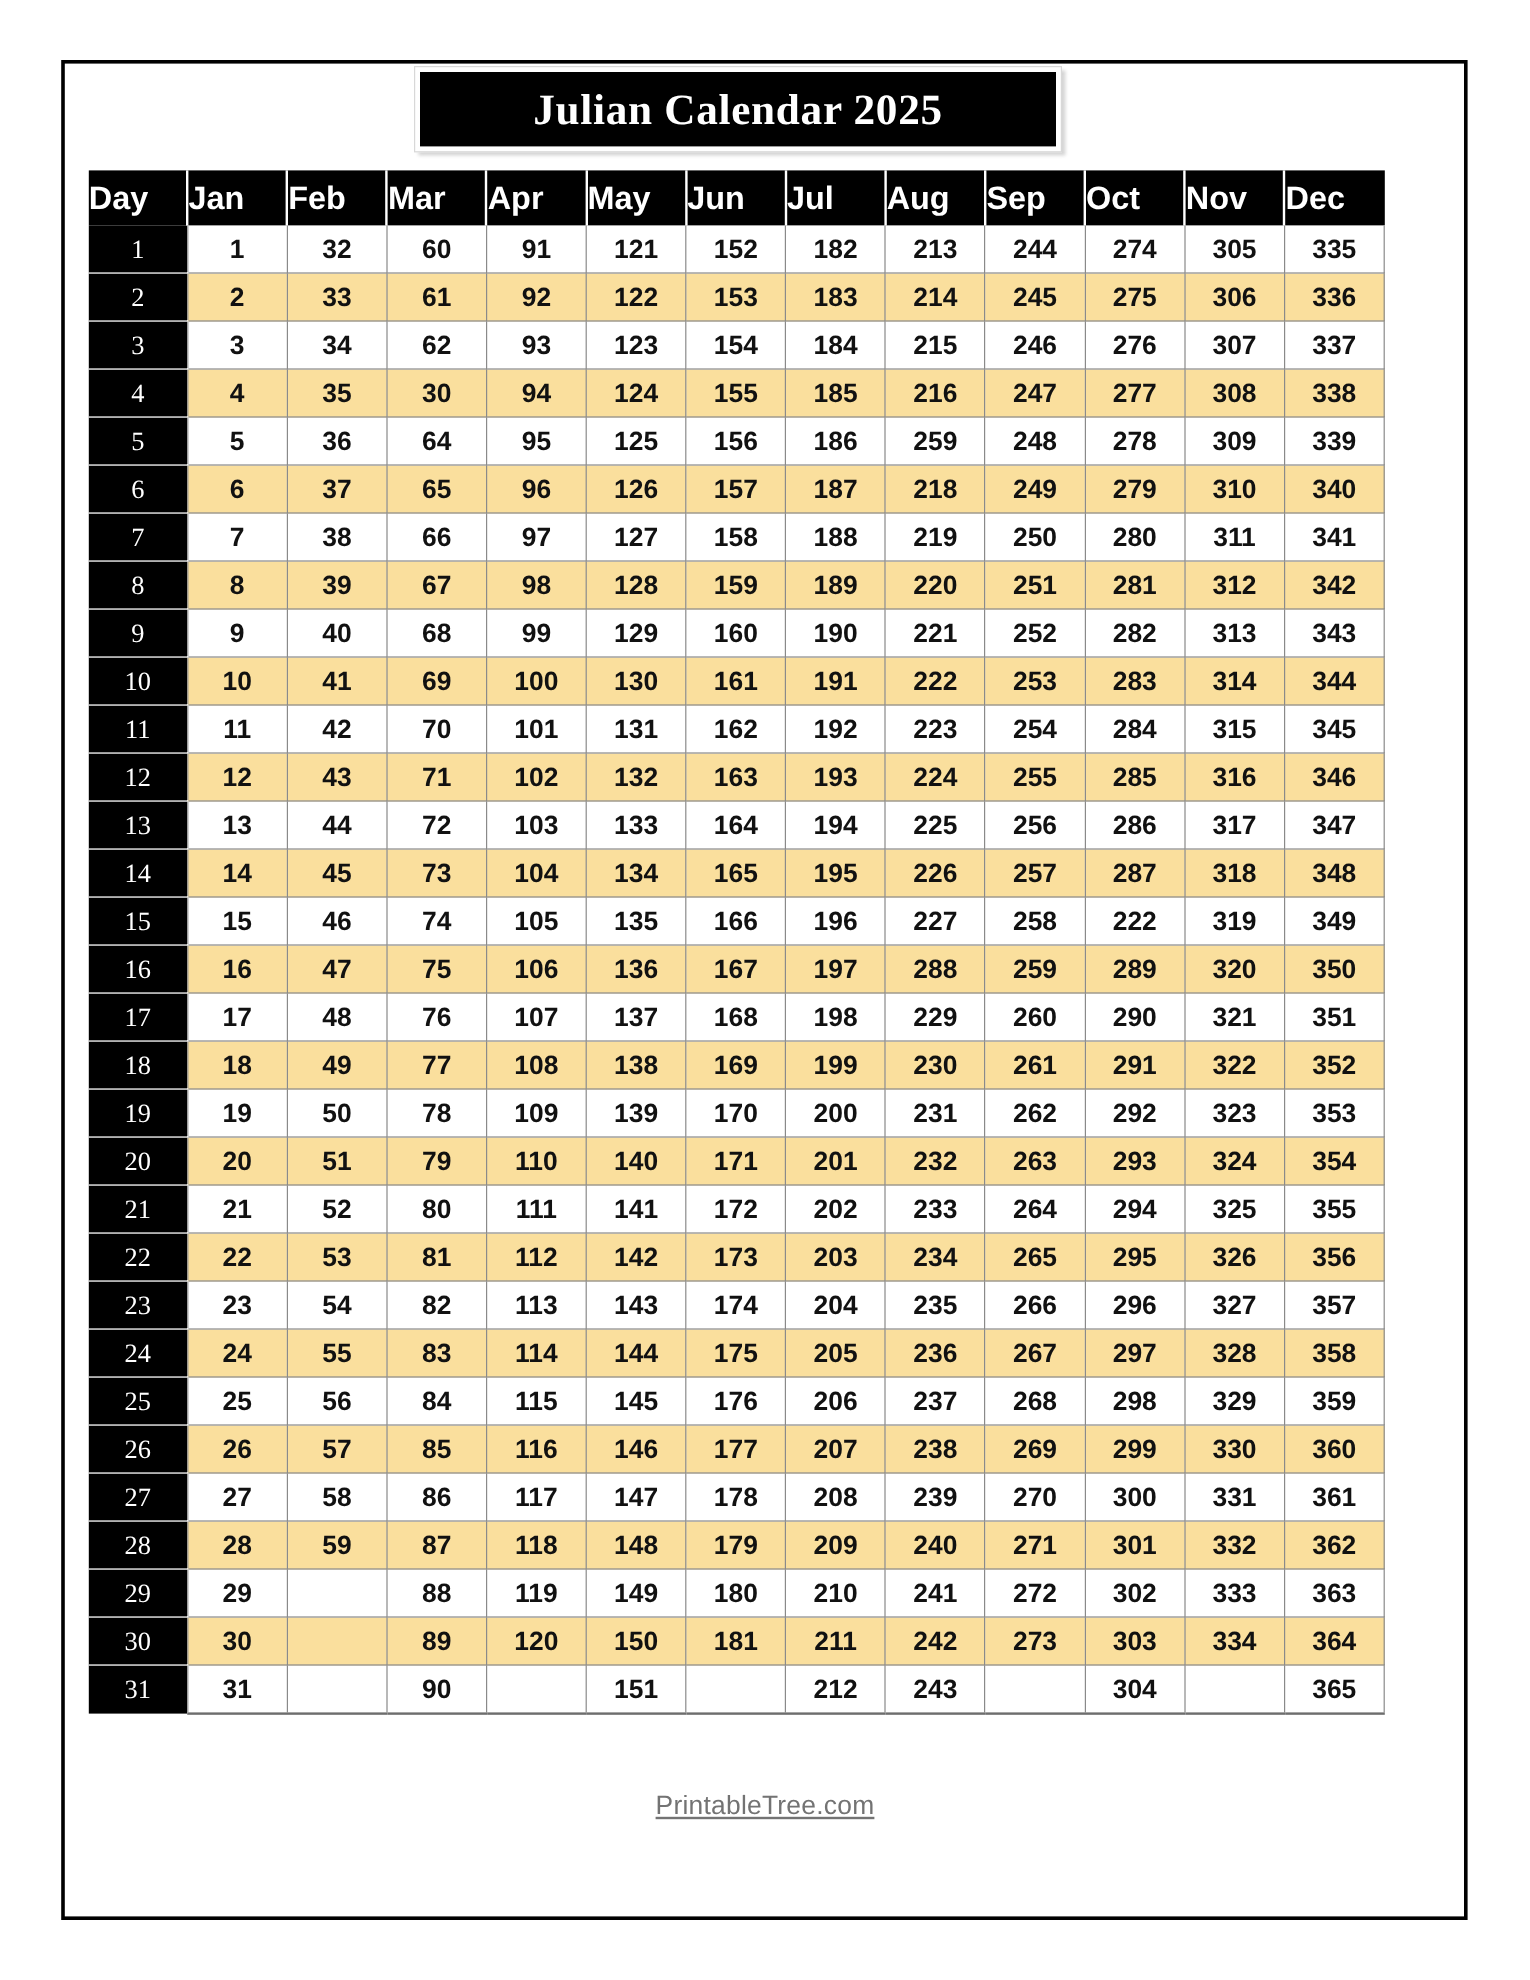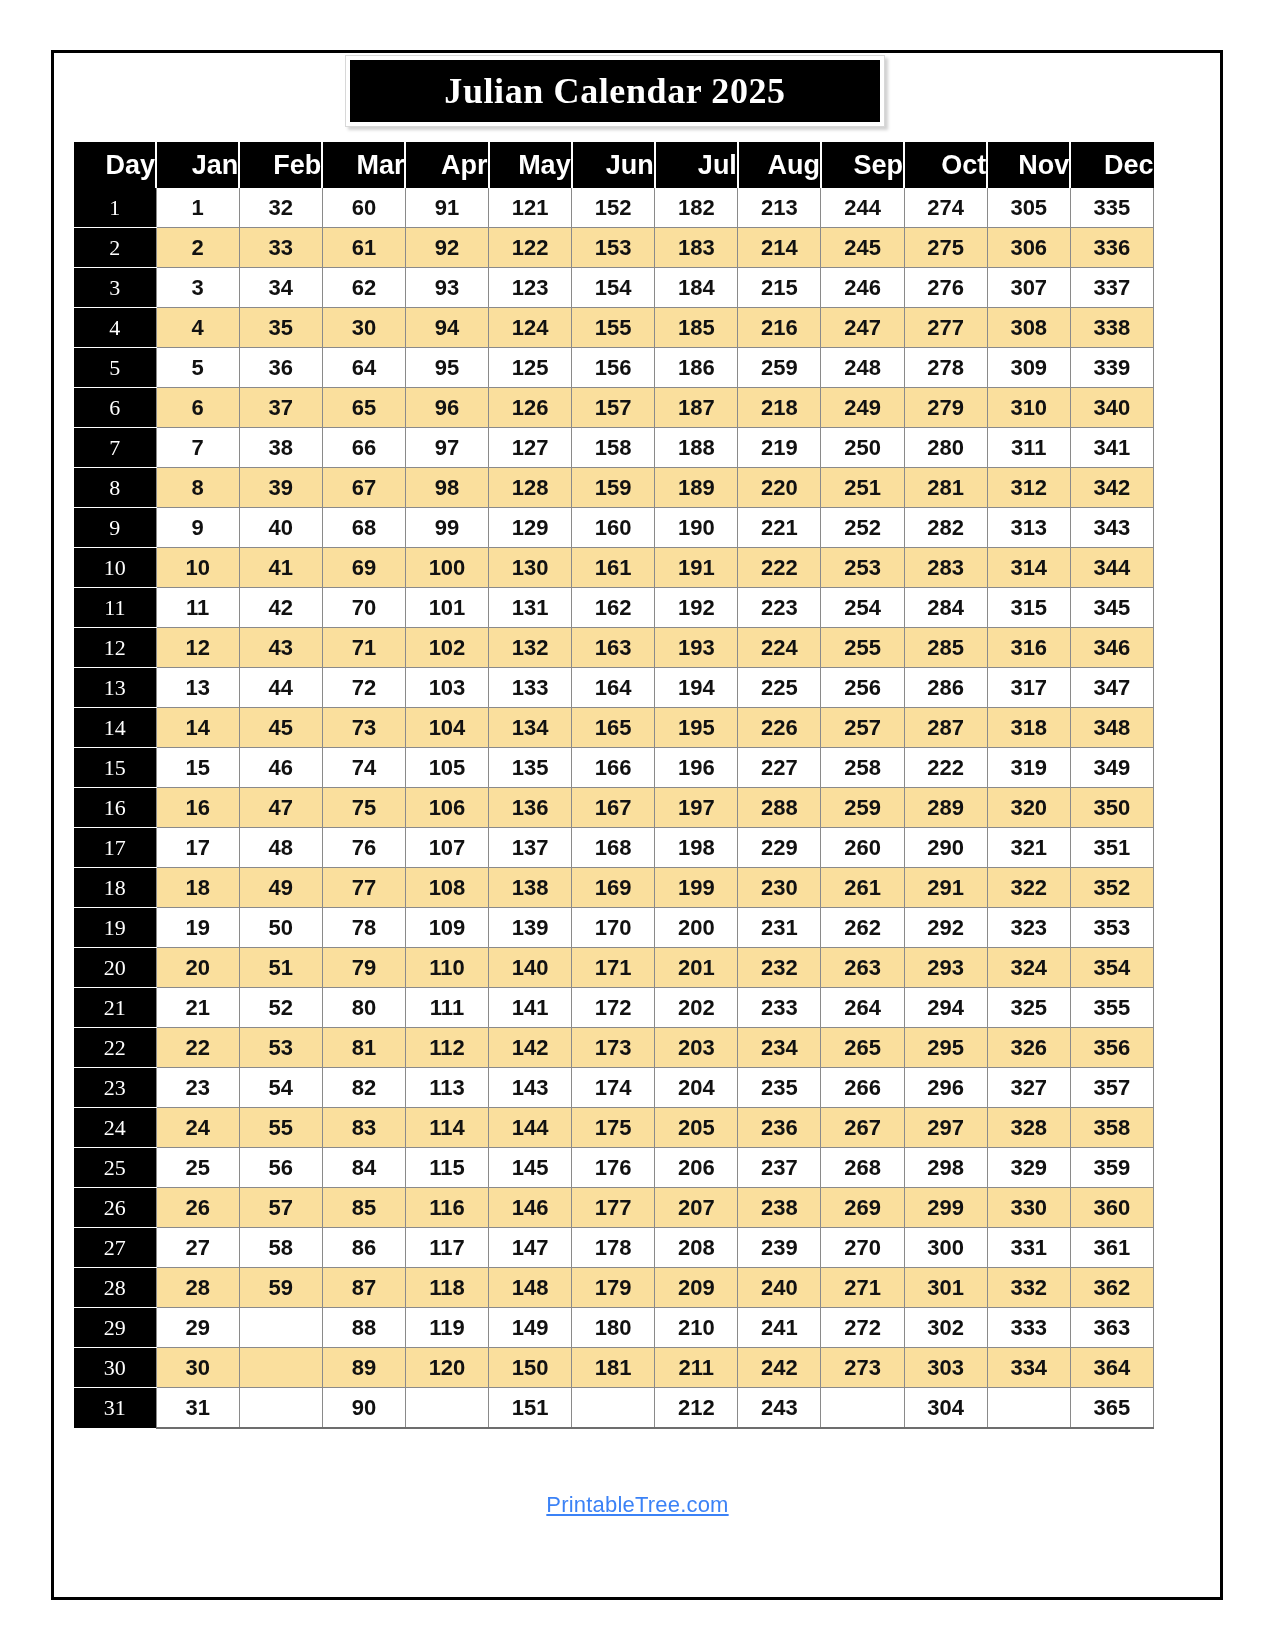--- a/index.html
+++ b/index.html
@@ -82,21 +82,21 @@
 
   
   table.jcal thead th {
     background: #000000;
     color: #ffffff;
     font-family: "Liberation Sans", sans-serif;
     font-weight: bold;
     font-size: 27px;
     height: 46px;
     line-height: 46px;
-    text-align: right;
+    text-align: left;
     padding: 0;
     border-right: 2px solid #ffffff;
     border-left: none;
     border-top: none;
     border-bottom: none;
   }
   table.jcal thead th:last-child {
     border-right: none;
     margin-left: 30px;
   }
@@ -140,21 +140,21 @@
   .footer {
     position: absolute;
     left: 0;
     top: 1492px;
     width: 1275px;
     text-align: center;
   }
   .footer a {
     font-family: "Liberation Sans", sans-serif;
     font-size: 22px;
-    color: #3b82f6;
+    color: #737373;
     text-decoration: underline;
     letter-spacing: 0.2px;
   }
 </style>
 </head>
 <body>
 
 <div class="page">
 
   <div class="page-frame"></div>

